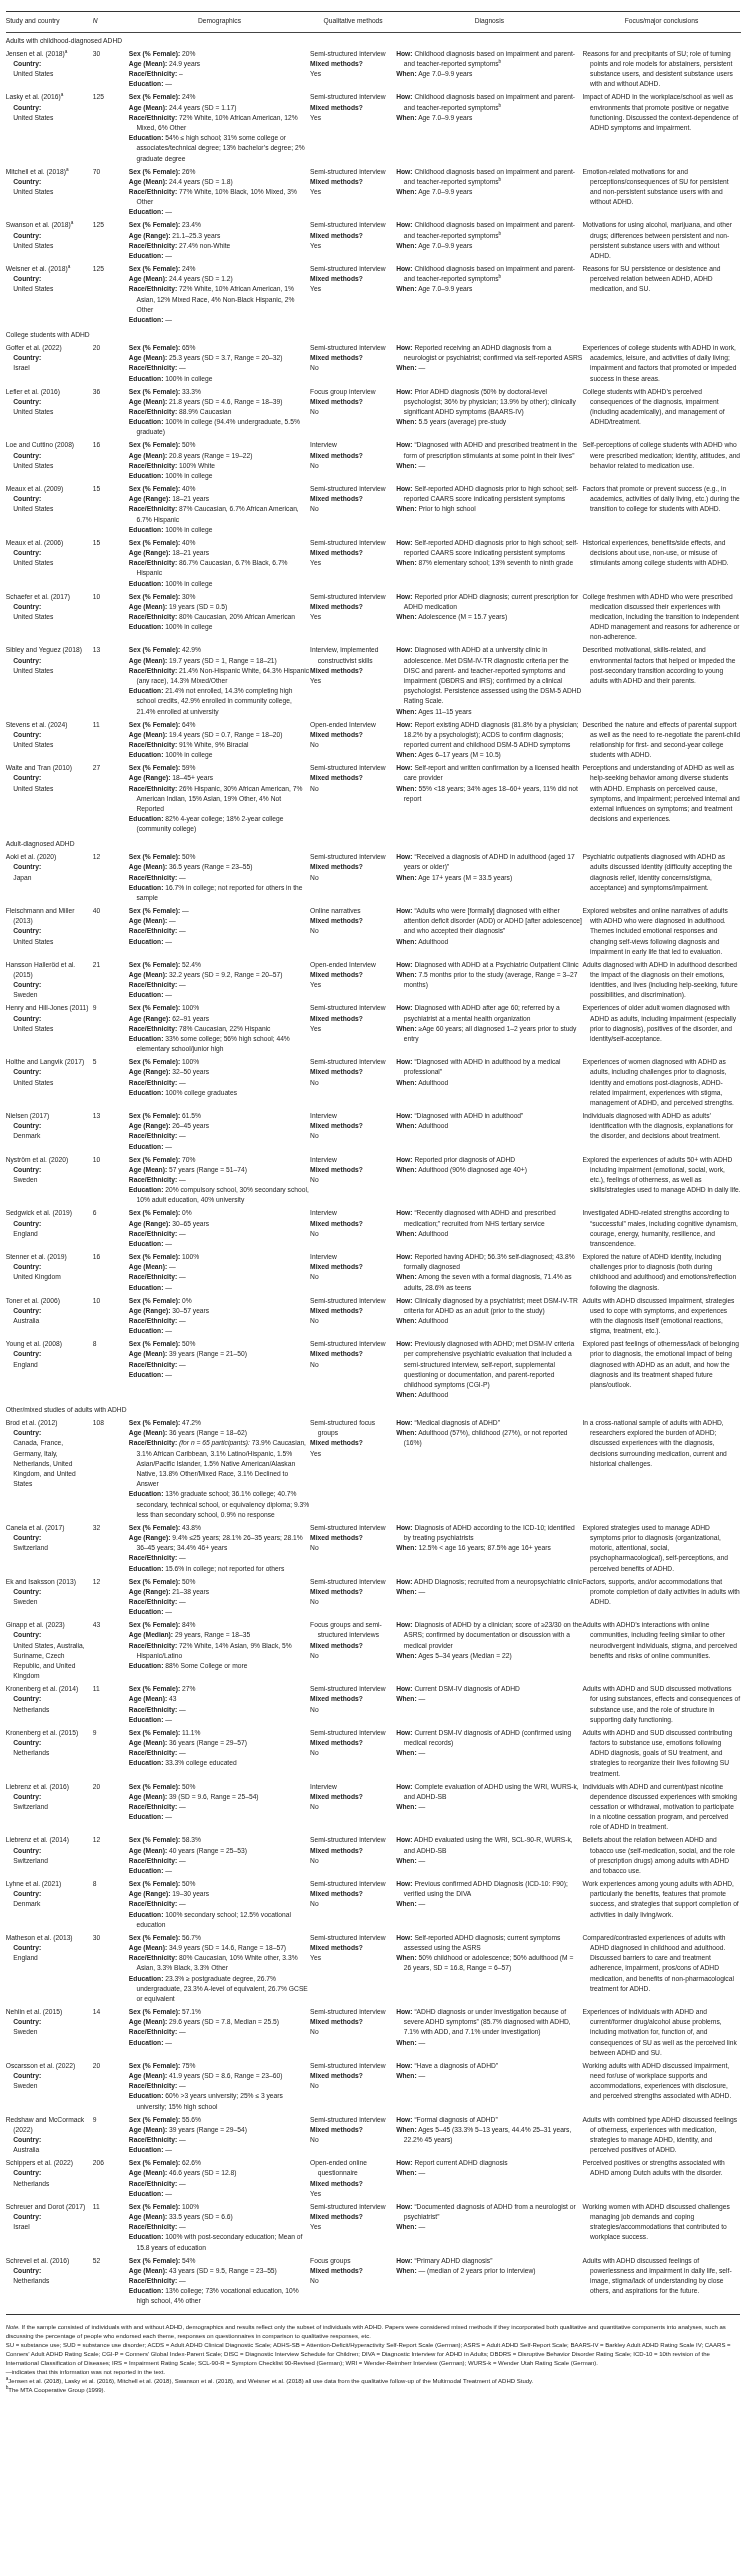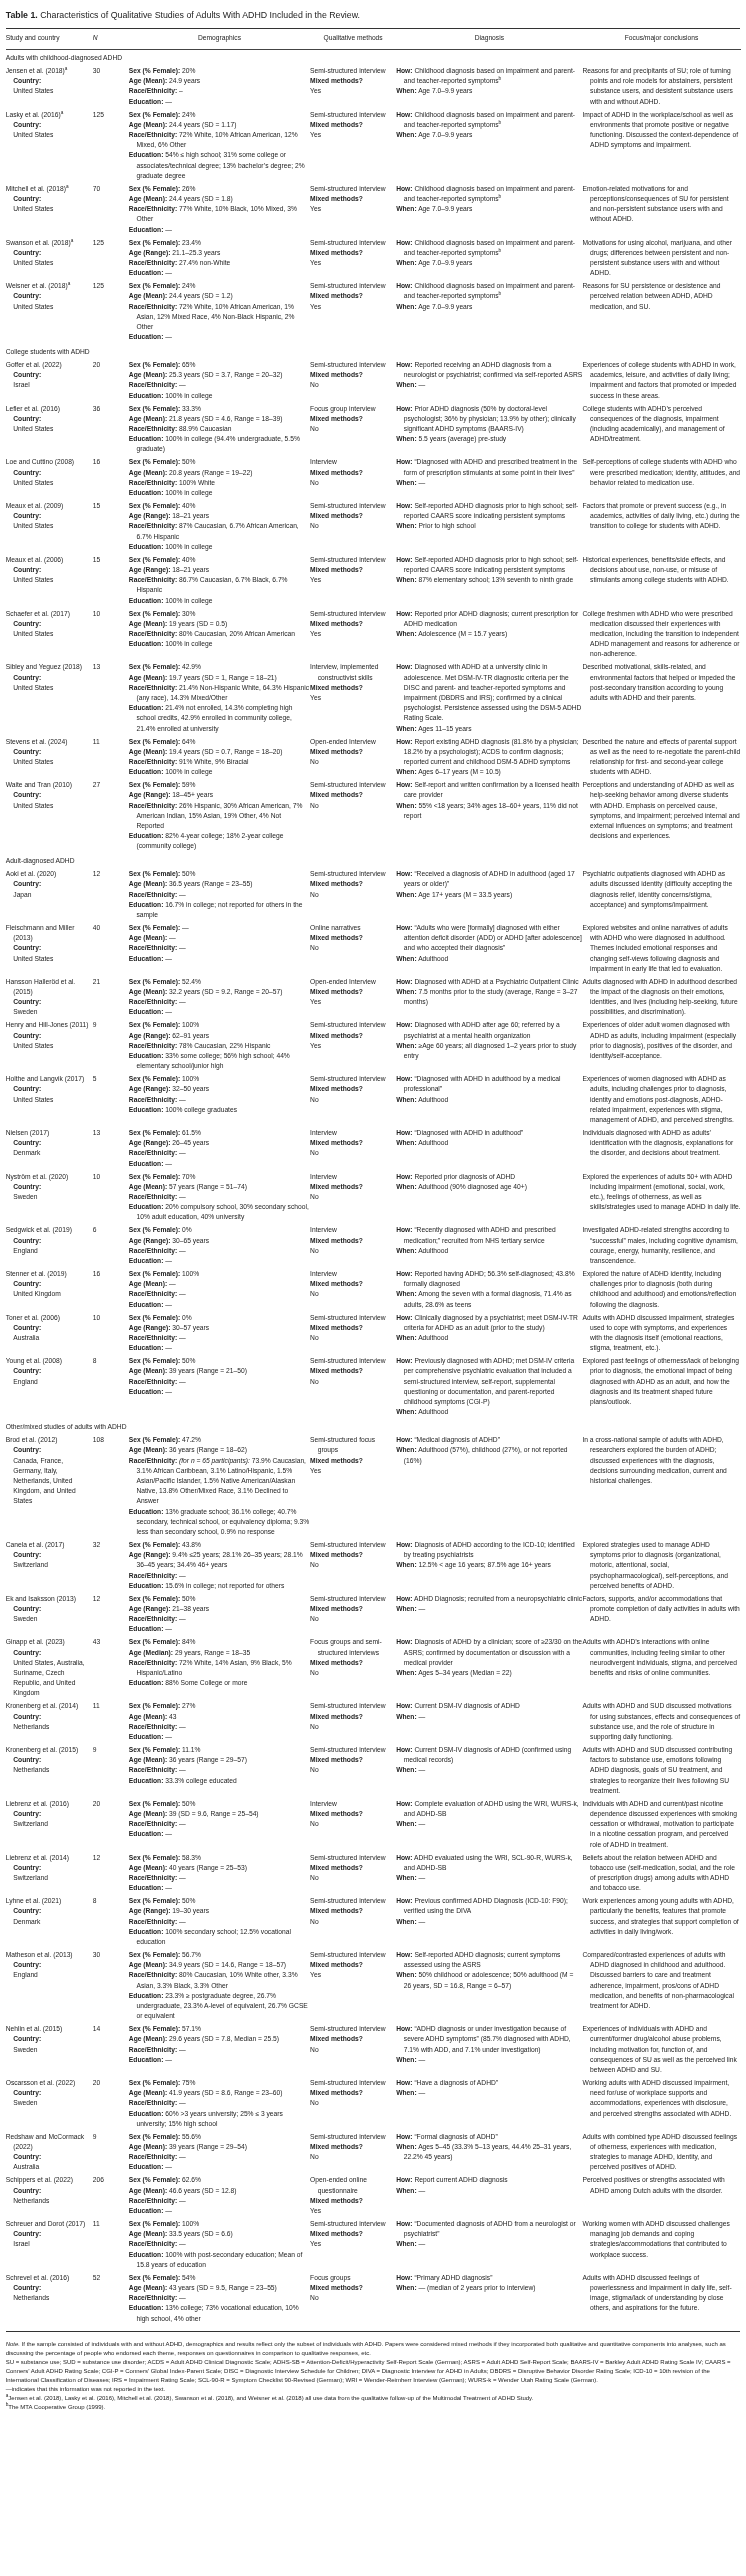--- a/index.html
+++ b/index.html
@@ -35,24 +35,20 @@
   .rule-bottom { border-top: 1.1px solid #333; margin-top: 5.7px; }
   .notes { margin-top: 7.6px; font-size: 6px; line-height: 9px; color: #222; }
   .notes p { margin: 0; }
   .notes i { font-style: italic; }
   sup { font-size: 4.7px; line-height: 0; }
 </style>
 </head>
 <body>
 
 <div class="page">
-  <div class="title">
-    <b>Table 1.</b>
-    <span>Characteristics of Qualitative Studies of Adults With ADHD Included in the Review.</span>
-  </div>
   <div class="rule-top"></div>
 
   <table>
     <colgroup>
       <col class="c1">
         <col class="c2">
         <col class="c3">
         <col class="c4">
         <col class="c5">
         <col class="c6">

